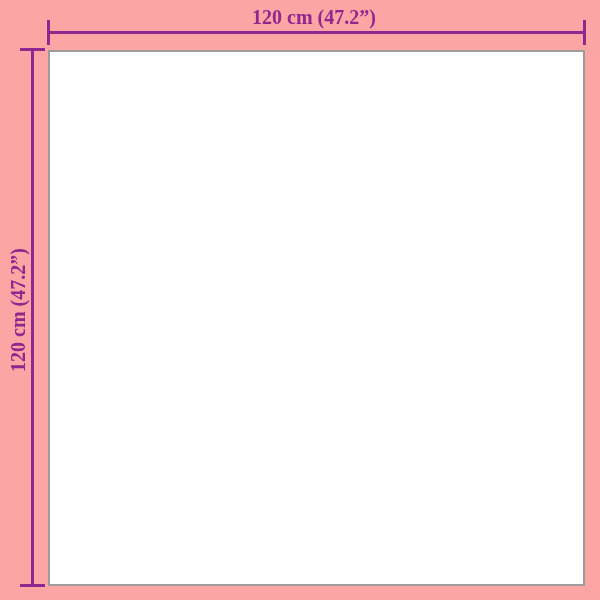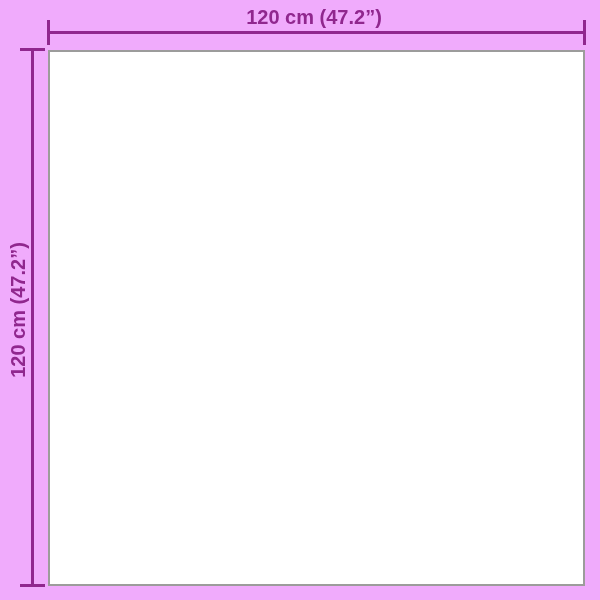--- a/index.html
+++ b/index.html
@@ -4,23 +4,23 @@
 <style>
   html, body {
     margin: 0;
     padding: 0;
     background: #ffffff;
   }
   .canvas {
     position: relative;
     width: 600px;
     height: 600px;
-    background: #f0abfc;
+    background: #fca5a5;
     overflow: hidden;
-    font-family: Liberation Sans, sans-serif;
+    font-family: Liberation Serif, serif;
   }
   .square {
     position: absolute;
     left: 48px;
     top: 50px;
     width: 537px;
     height: 536px;
     box-sizing: border-box;
     border: 2px solid var(--outline, #9c9c9b);
     background: #ffffff;

